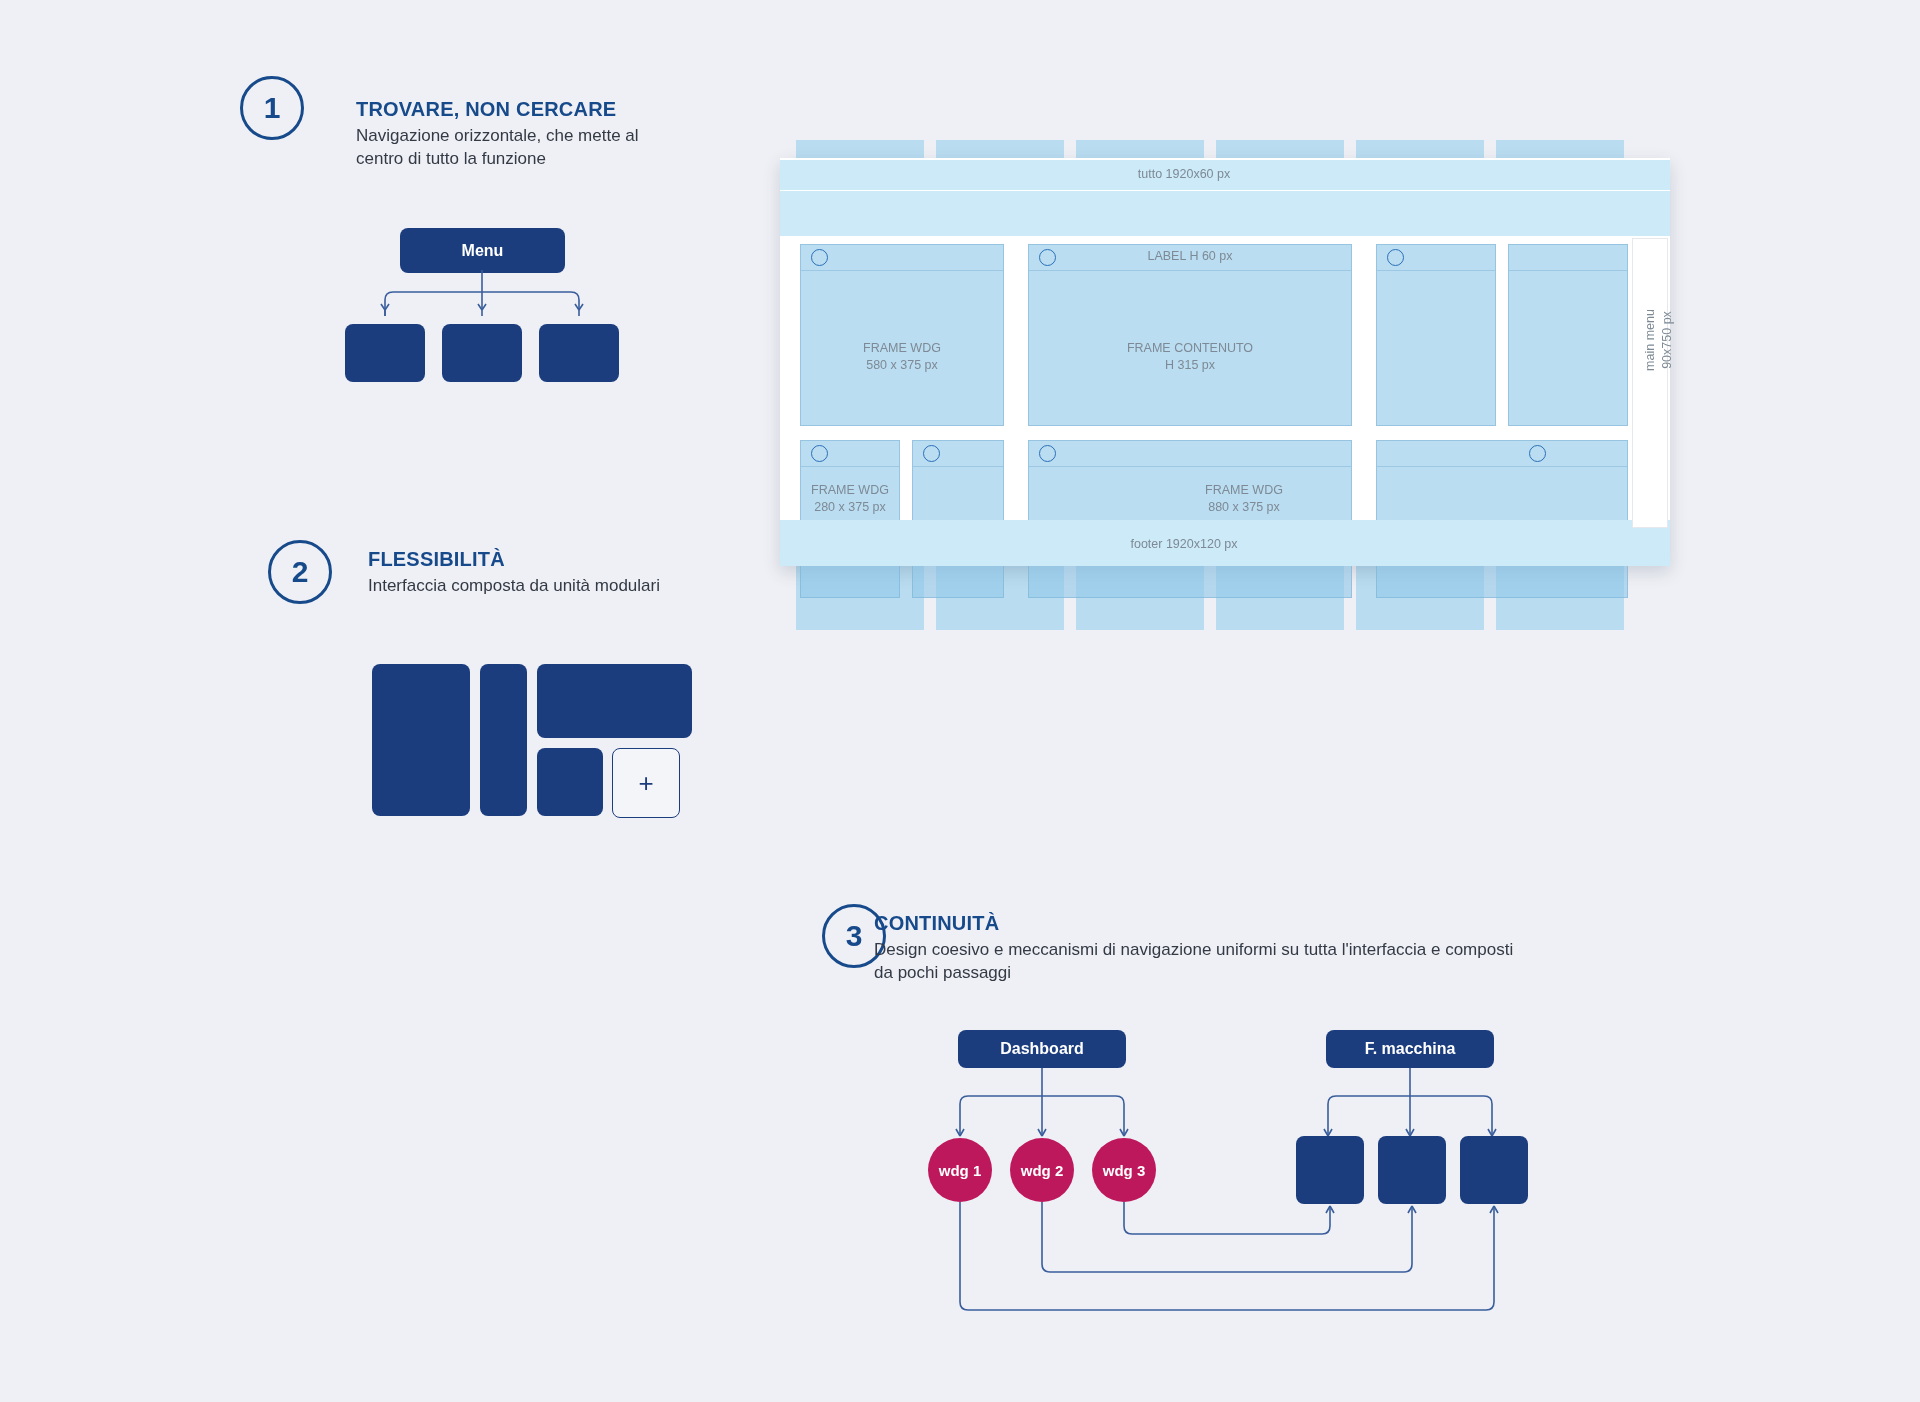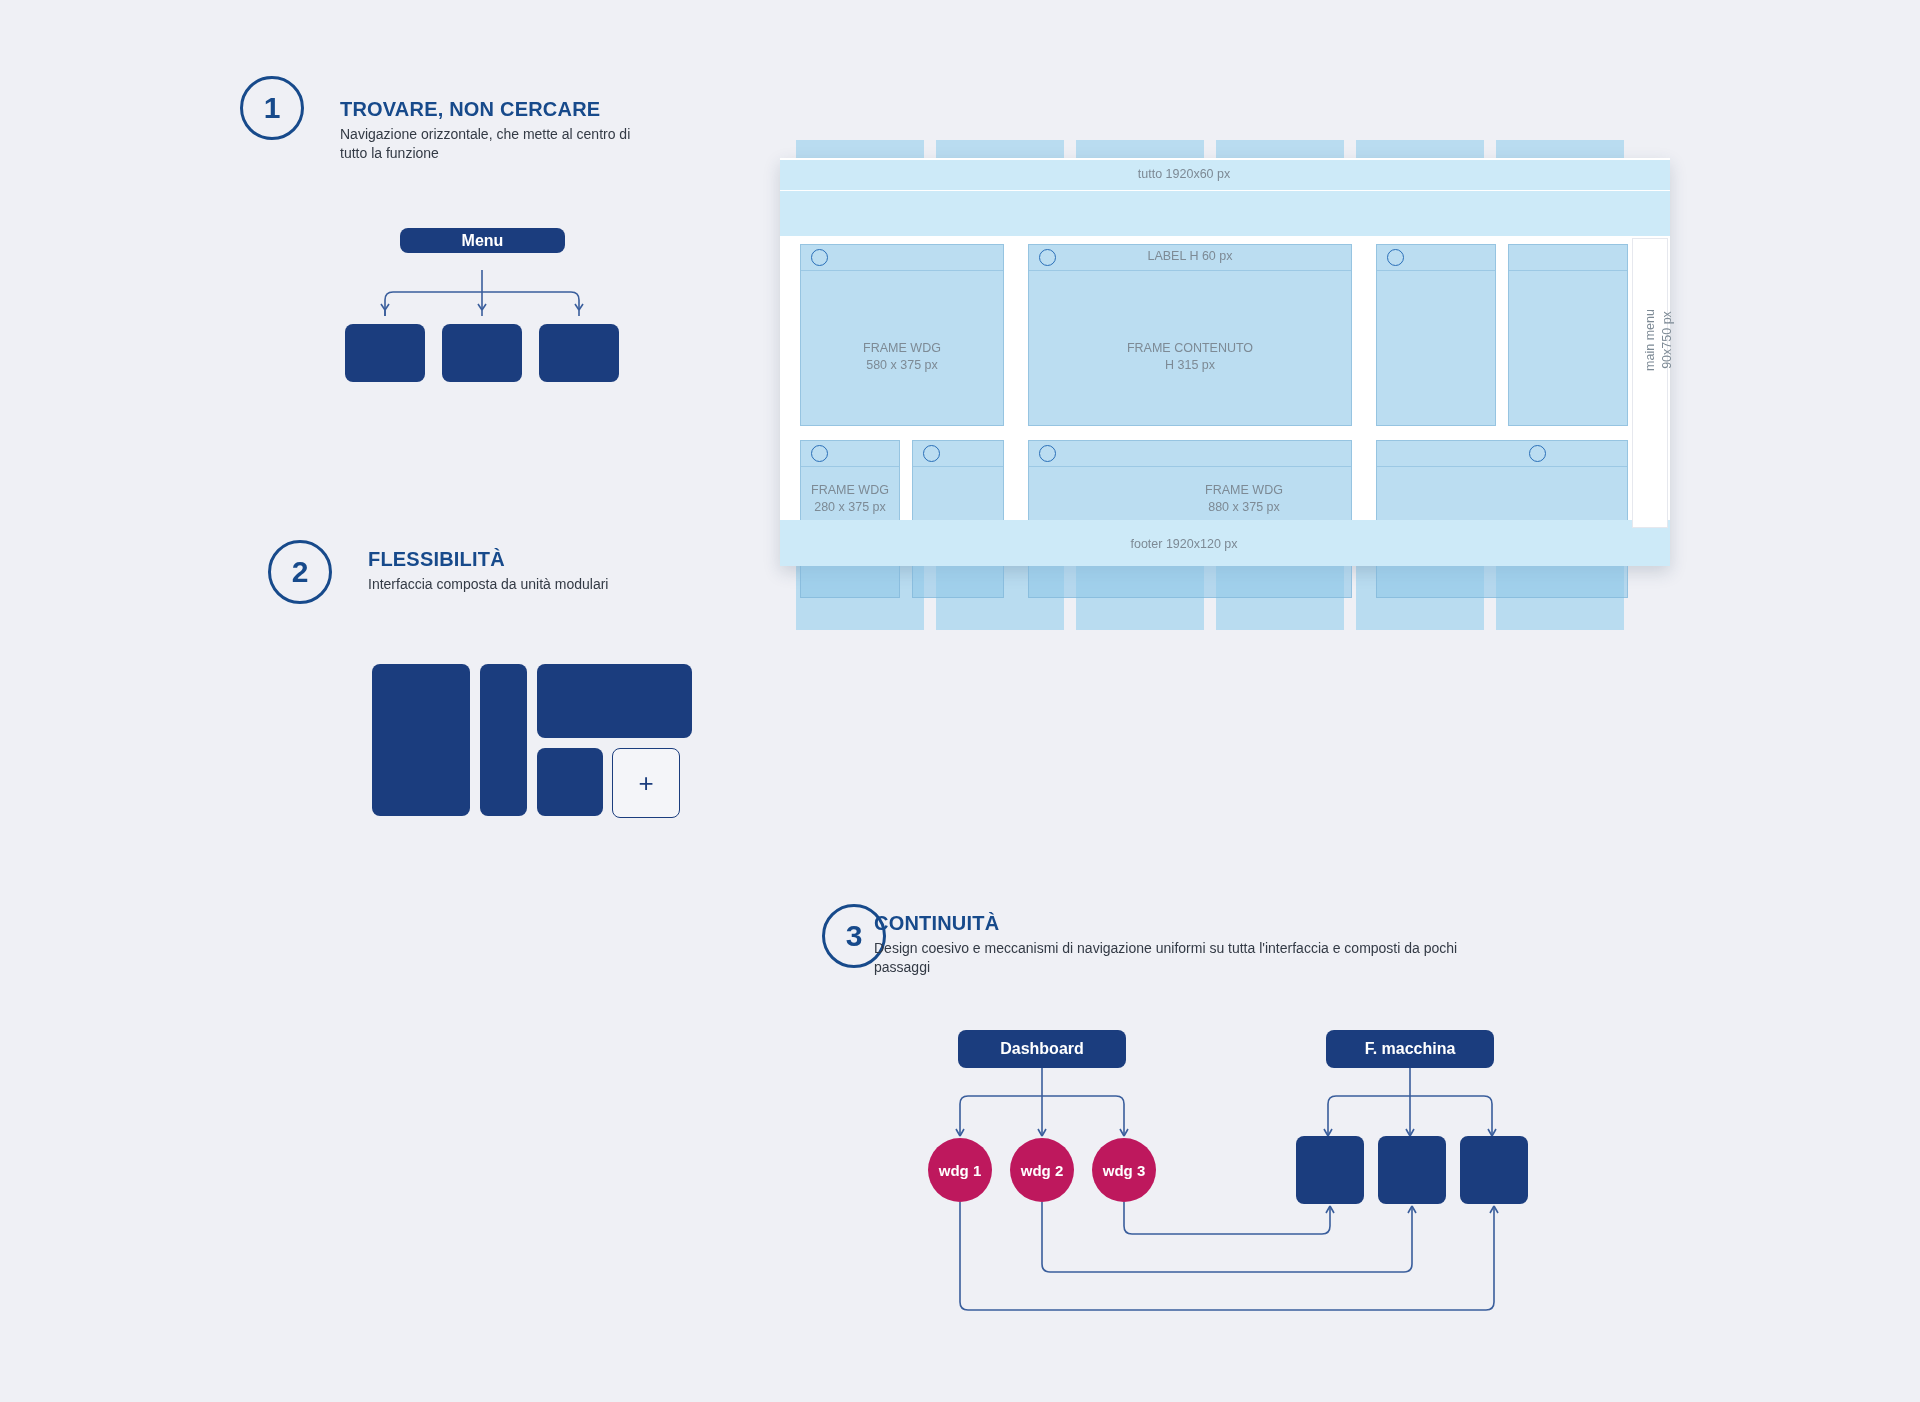--- a/index.html
+++ b/index.html
@@ -21,21 +21,21 @@
     display:flex;align-items:center;justify-content:center;
     color:#174a8b;font-size:30px;font-weight:700;
     line-height:1;
   }
   .p-title{
     color:#174a8b;font-size:20px;font-weight:700;
     letter-spacing:.2px;margin:0 0 4px 0;
     text-transform:uppercase;
   }
   .p-body{
-    color:#333a45;font-size:14px;line-height:1.33;margin:0;
+    color:#333a45;font-size:17px;line-height:1.33;margin:0;
     max-width:300px;
   }
   .p-body.wide{max-width:640px;}
 
   
   .nbox{background:#1b3d7e;border-radius:8px;}
   .nbox.lbl{
     display:flex;align-items:center;justify-content:center;
     color:#fff;font-size:16px;font-weight:700;
   }
@@ -81,27 +81,27 @@
 
   svg.conn{position:absolute;overflow:visible;}
   svg.conn path,svg.conn line{fill:none;stroke:#3a5e9c;stroke-width:1.6px;}
 </style>
 </head>
 <body>
 
 <div class="abs" style="left:240px;top:76px;">
   <div class="badge">1</div>
 </div>
-<div class="abs" style="left:340px;top:98px;">
+<div class="abs" style="left:356px;top:98px;">
   <div class="p-title">TROVARE, NON CERCARE</div>
   <div class="p-body">Navigazione orizzontale, che mette al centro di tutto la funzione</div>
 </div>
 
 <div class="abs" style="left:340px;top:228px;">
-  <div class="nbox lbl" style="position:absolute;left:60px;top:0;width:165px;height:25px;">Menu</div>
+  <div class="nbox lbl" style="position:absolute;left:60px;top:0;width:165px;height:45px;">Menu</div>
   <svg class="conn" style="left:0;top:42px;" width="300" height="48">
     <path d="M142,0 L142,46"></path>
     <path d="M142,22 L53,22 Q45,22 45,30 L45,46"></path>
     <path d="M142,22 L231,22 Q239,22 239,30 L239,46"></path>
     <path d="M45,40 l-4,-6 M45,40 l4,-6 M45,46 L45,40"></path>
     <path d="M142,40 l-4,-6 M142,40 l4,-6"></path>
     <path d="M239,40 l-4,-6 M239,40 l4,-6"></path>
   </svg>
   <div class="nbox" style="position:absolute;left:5px;top:96px;width:80px;height:58px;"></div>
   <div class="nbox" style="position:absolute;left:102px;top:96px;width:80px;height:58px;"></div>

